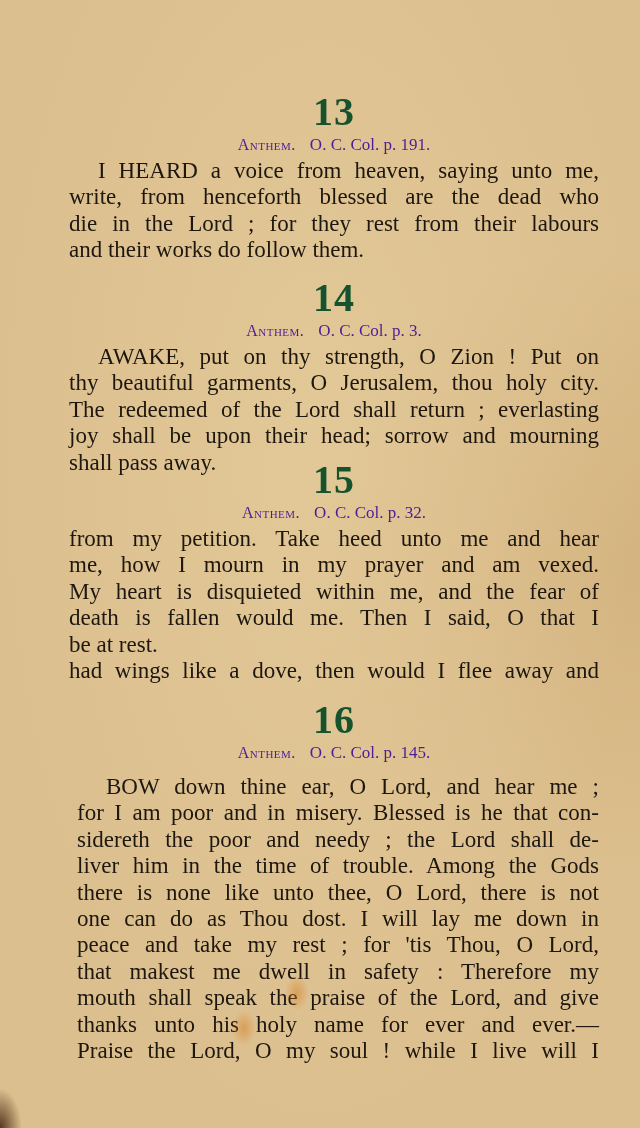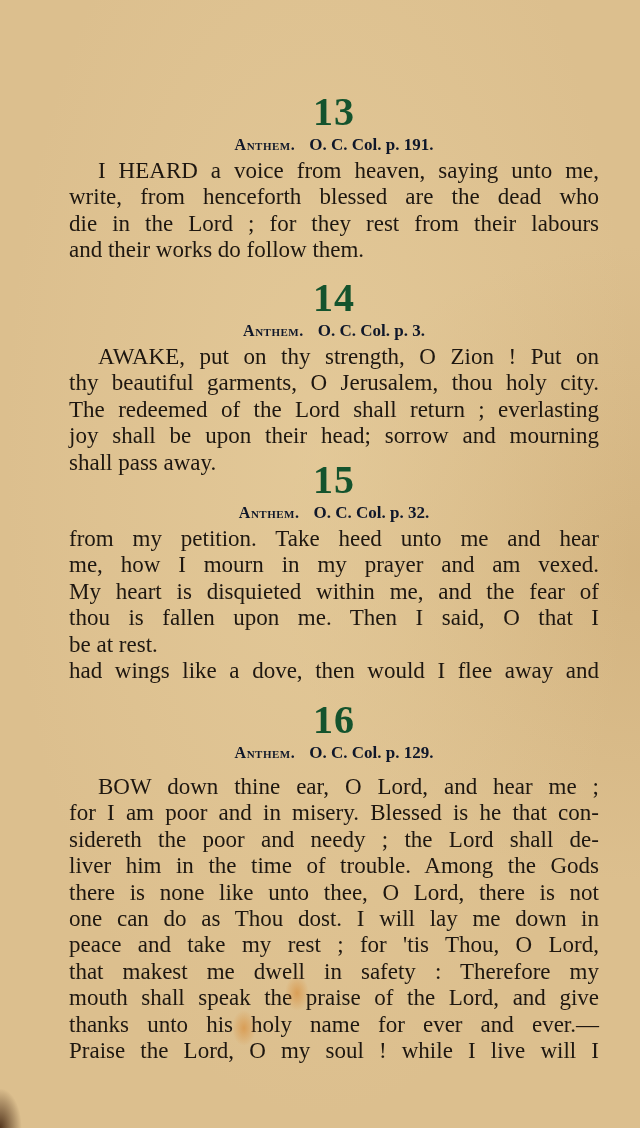--- a/index.html
+++ b/index.html
@@ -15,21 +15,21 @@
   }
   .page { position: absolute; left: 69px; top: 0; width: 530px; }
   .anthem { position: absolute; left: 0; width: 530px; }
   .num {
     text-align: center; font-weight: bold;
     font-size: 40px; line-height: 40px; letter-spacing: 1px;
     color: #14532d;
   }
   .ref {
     text-align: center; font-size: 17px; line-height: 22px;
-    margin-top: 2px; color: #0f172a; font-weight: bold;
+    margin-top: 2px; color: #4c1d95;
   }
   .ref .sc { font-variant: small-caps; letter-spacing: 0.5px; font-size: 16px; }
   .ref .src { margin-left: 14px; }
   .body {
     font-size: 23px; line-height: 26.4px; text-align: justify;
     margin-top: 2px;
   }
   .line { display: block; text-align: justify; text-align-last: justify; white-space: nowrap; height: 26.4px; }
   .line.last { text-align-last: left; }
   .line.first { padding-left: 29px; }
@@ -76,32 +76,32 @@
 
   <section class="anthem" style="top:460px;">
     <div class="num">15</div>
     <div class="ref">
       <span class="sc">Anthem.</span><span class="src">O. C. Col. p. 32.</span>
     </div>
     <div class="body">
       <span class="line">from my petition. Take heed unto me and hear</span>
       <span class="line">me, how I mourn in my prayer and am vexed.</span>
       <span class="line">My heart is disquieted within me, and the fear of</span>
-      <span class="line">thou is fallen upon me. Then I said, O that I</span>
+      <span class="line">death is fallen would me. Then I said, O that I</span>
       <span class="line last">be at rest.</span>
       <span class="line">had wings like a dove, then would I flee away and</span>
     </div>
   </section>
 
   <section class="anthem" style="top:700px;">
     <div class="num">16</div>
     <div class="ref">
-      <span class="sc">Anthem.</span><span class="src">O. C. Col. p. 129.</span>
+      <span class="sc">Anthem.</span><span class="src">O. C. Col. p. 145.</span>
     </div>
-    <div class="body" style="margin-top:10px;">
+    <div class="body" style="margin-top:10px;margin-left:8px;">
       <span class="line first">BOW down thine ear, O Lord, and hear me ;</span>
       <span class="line">for I am poor and in misery. Blessed is he that con-</span>
       <span class="line">sidereth the poor and needy ; the Lord shall de-</span>
       <span class="line">liver him in the time of trouble. Among the Gods</span>
       <span class="line">there is none like unto thee, O Lord, there is not</span>
       <span class="line">one can do as Thou dost. I will lay me down in</span>
       <span class="line">peace and take my rest ; for 'tis Thou, O Lord,</span>
       <span class="line">that makest me dwell in safety : Therefore my</span>
       <span class="line">mouth shall speak the praise of the Lord, and give</span>
       <span class="line">thanks unto his holy name for ever and ever.—</span>

